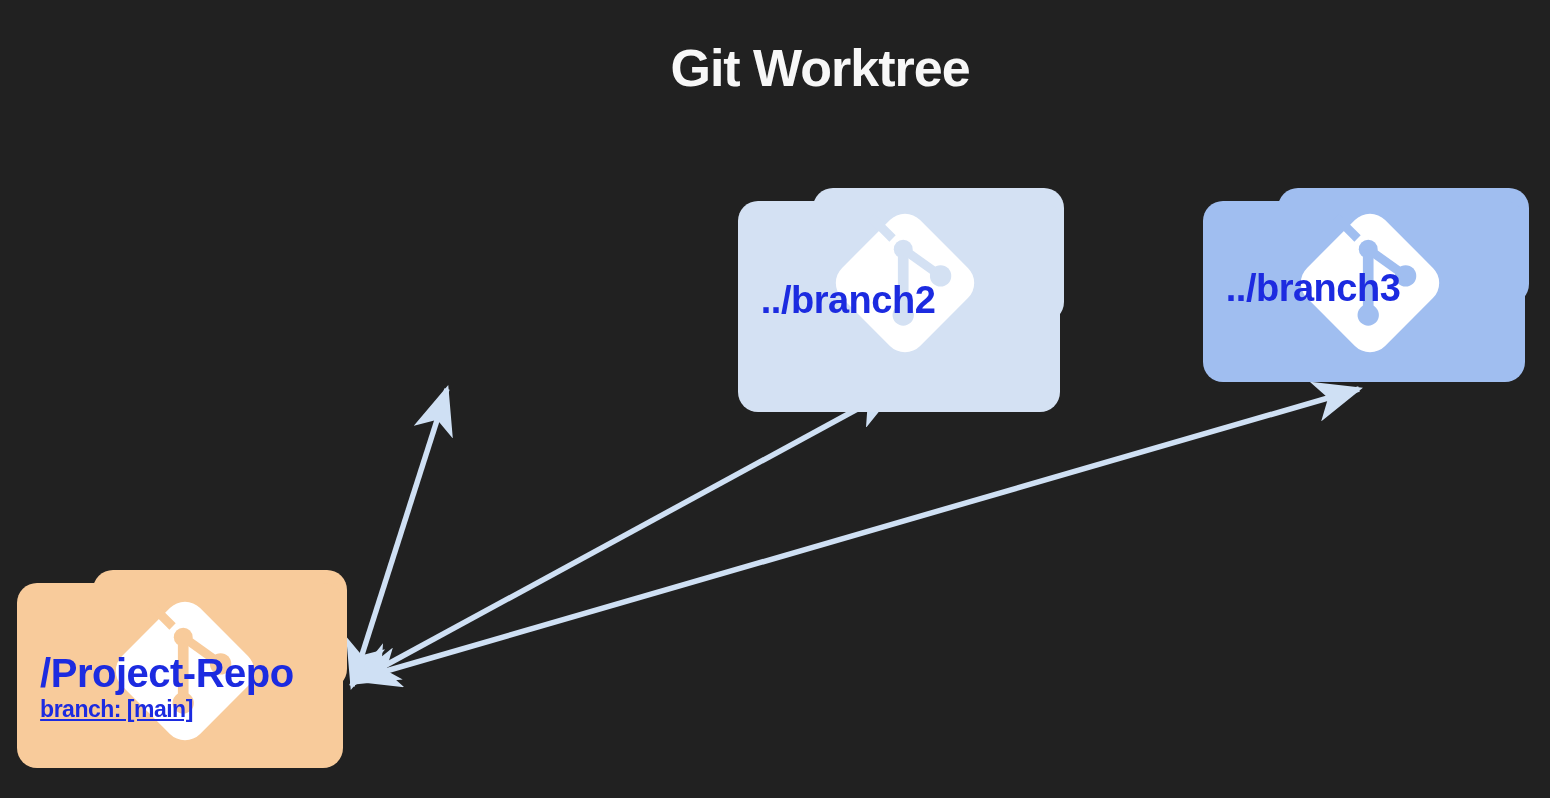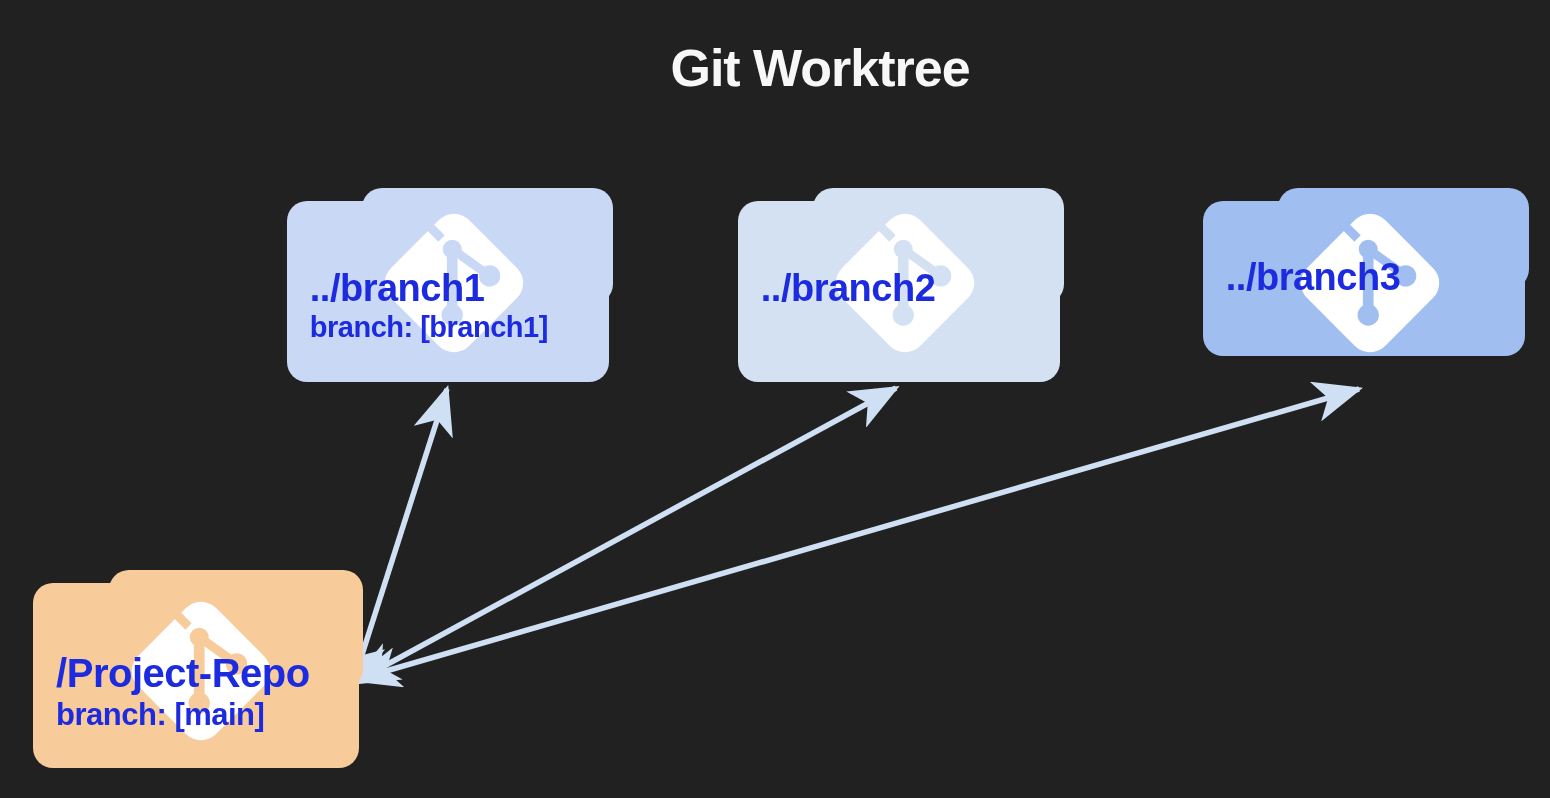--- a/index.html
+++ b/index.html
@@ -83,100 +83,81 @@
     letter-spacing: -0.5px;
     line-height: 1.1;
   }
   .folder .branch-label {
     font-size: 29px;
     font-weight: 800;
     letter-spacing: -0.5px;
     line-height: 1.3;
   }
   .folder.main-repo .path-label { font-size: 40px; }
-  .folder.main-repo .branch-label { font-size: 31px; }
+  .folder.main-repo .branch-label { font-size: 23px; text-decoration: underline; }
   .folder.main-repo .git-icon { top: 12px; }
 </style>
 </head>
 <body>
 
 <div id="canvas" style="background: rgb(33, 33, 33);">
 
   <h1 class="diagram-title" style="color: rgb(247, 247, 247);">Git Worktree</h1>
 
   <svg class="arrows-layer" viewBox="0 0 1550 798" style="color: rgb(207, 224, 244);">
     <defs>
       <marker id="ah" viewBox="0 0 12 10" refX="11" refY="5" markerWidth="9" markerHeight="7.5" orient="auto-start-reverse">
         <polygon class="arrow-head" points="0,0 12,5 0,10 3.2,5" fill="#cfe0f4"></polygon>
       </marker>
     </defs>
     <line class="arrow-line" x1="352" y1="686" x2="447" y2="389" stroke="currentColor" marker-start="url(#ah)" marker-end="url(#ah)"></line>
     <line class="arrow-line" x1="353" y1="683" x2="896" y2="388" stroke="currentColor" marker-start="url(#ah)" marker-end="url(#ah)"></line>
     <line class="arrow-line" x1="355" y1="680" x2="1359" y2="389" stroke="currentColor" marker-start="url(#ah)" marker-end="url(#ah)"></line>
   </svg>
 
-  <div class="folder worktree" style="left: 287px; top: 188px; width: 326px; height: 194px; color: rgb(200, 216, 245);">
-    <div class="shape back"></div>
-    <div class="shape front"></div>
-    <svg class="git-icon" viewBox="0 0 100 100">
-      <g transform="rotate(45 50 50)">
-          <rect x="19" y="19" width="62" height="62" rx="12" fill="#ffffff"></rect>
-        </g>
-      <line x1="31" y1="13" x2="43" y2="25" stroke="currentColor" stroke-width="5"></line>
-      <circle cx="49" cy="31" r="5.3" fill="currentColor"></circle>
-      <line x1="49" y1="31" x2="49" y2="68" stroke="currentColor" stroke-width="6"></line>
-      <circle cx="49" cy="68" r="6" fill="currentColor"></circle>
-      <line x1="49" y1="31" x2="70" y2="46" stroke="currentColor" stroke-width="5"></line>
-      <circle cx="70" cy="46" r="6" fill="currentColor"></circle>
-    </svg>
-    <div class="labels" style="color: rgb(28, 43, 224);">
-      <div class="path-label">../branch1</div>
-      <div class="branch-label">branch: [branch1]</div>
-    </div>
-  </div>
 
-  <div class="folder worktree" style="left: 738px; top: 188px; width: 326px; height: 194px; color: rgb(212, 225, 243);">
+  <div class="folder worktree" style="left: 738px; top: 188px; width: 326px; height: 224px; color: rgb(212, 225, 243);">
     <div class="shape back"></div>
     <div class="shape front"></div>
     <svg class="git-icon" viewBox="0 0 100 100">
       <g transform="rotate(45 50 50)">
           <rect x="19" y="19" width="62" height="62" rx="12" fill="#ffffff"></rect>
         </g>
       <line x1="31" y1="13" x2="43" y2="25" stroke="currentColor" stroke-width="5"></line>
       <circle cx="49" cy="31" r="5.3" fill="currentColor"></circle>
       <line x1="49" y1="31" x2="49" y2="68" stroke="currentColor" stroke-width="6"></line>
       <circle cx="49" cy="68" r="6" fill="currentColor"></circle>
       <line x1="49" y1="31" x2="70" y2="46" stroke="currentColor" stroke-width="5"></line>
       <circle cx="70" cy="46" r="6" fill="currentColor"></circle>
     </svg>
     <div class="labels" style="color: rgb(28, 43, 224);">
       <div class="path-label">../branch2</div>
     </div>
   </div>
 
-  <div class="folder worktree" style="left: 1203px; top: 188px; width: 326px; height: 168px; color: rgb(160, 190, 240);">
+  <div class="folder worktree" style="left: 1203px; top: 188px; width: 326px; height: 194px; color: rgb(160, 190, 240);">
     <div class="shape back"></div>
     <div class="shape front"></div>
     <svg class="git-icon" viewBox="0 0 100 100">
       <g transform="rotate(45 50 50)">
           <rect x="19" y="19" width="62" height="62" rx="12" fill="#ffffff"></rect>
         </g>
       <line x1="31" y1="13" x2="43" y2="25" stroke="currentColor" stroke-width="5"></line>
       <circle cx="49" cy="31" r="5.3" fill="currentColor"></circle>
       <line x1="49" y1="31" x2="49" y2="68" stroke="currentColor" stroke-width="6"></line>
       <circle cx="49" cy="68" r="6" fill="currentColor"></circle>
       <line x1="49" y1="31" x2="70" y2="46" stroke="currentColor" stroke-width="5"></line>
       <circle cx="70" cy="46" r="6" fill="currentColor"></circle>
     </svg>
     <div class="labels" style="color: rgb(28, 43, 224);">
       <div class="path-label">../branch3</div>
     </div>
   </div>
 
-  <div class="folder main-repo" style="left: 17px; top: 570px; width: 330px; height: 198px; color: rgb(248, 203, 155); margin-left: 16px;">
+  <div class="folder main-repo" style="left: 17px; top: 570px; width: 330px; height: 198px; color: rgb(248, 203, 155);">
     <div class="shape back"></div>
     <div class="shape front"></div>
     <svg class="git-icon" viewBox="0 0 100 100">
       <g transform="rotate(45 50 50)">
           <rect x="19" y="19" width="62" height="62" rx="12" fill="#ffffff"></rect>
         </g>
       <line x1="31" y1="13" x2="43" y2="25" stroke="currentColor" stroke-width="5"></line>
       <circle cx="49" cy="31" r="5.3" fill="currentColor"></circle>
       <line x1="49" y1="31" x2="49" y2="68" stroke="currentColor" stroke-width="6"></line>
       <circle cx="49" cy="68" r="6" fill="currentColor"></circle>

